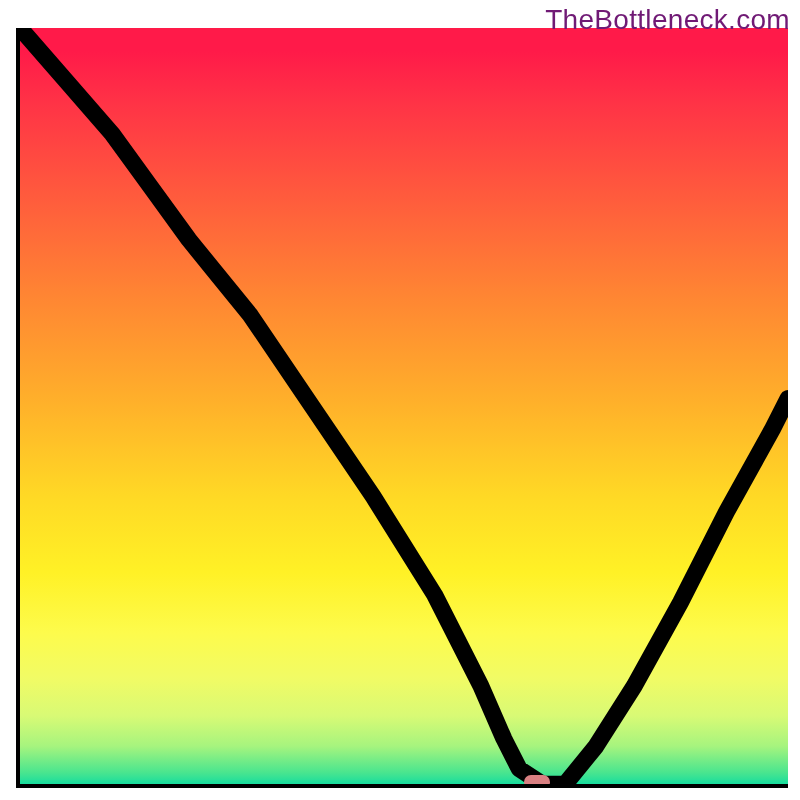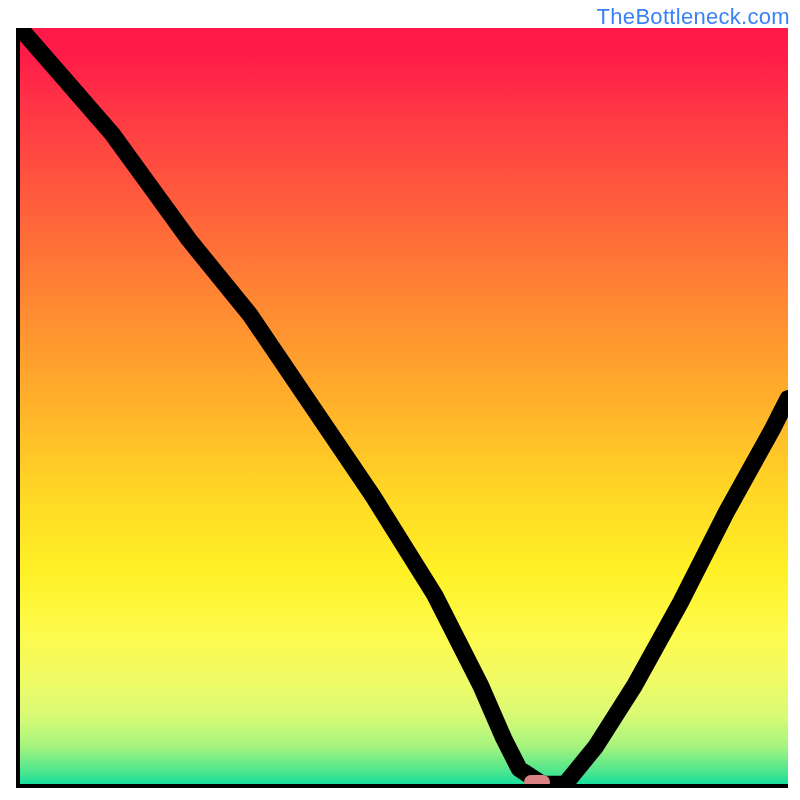--- a/index.html
+++ b/index.html
@@ -13,22 +13,22 @@
   }
   .frame {
     position: relative;
     width: 800px;
     height: 800px;
   }
   .watermark {
     position: absolute;
     top: 4px;
     right: 10px;
-    color: #3b82f6;
-    font-size: 22px;
+    color: #701a75;
+    font-size: 28px;
     font-weight: 500;
     letter-spacing: 0.3px;
     z-index: 10;
   }
   .plot {
     position: absolute;
     left: 16px;
     top: 28px;
     width: 772px;
     height: 760px;

